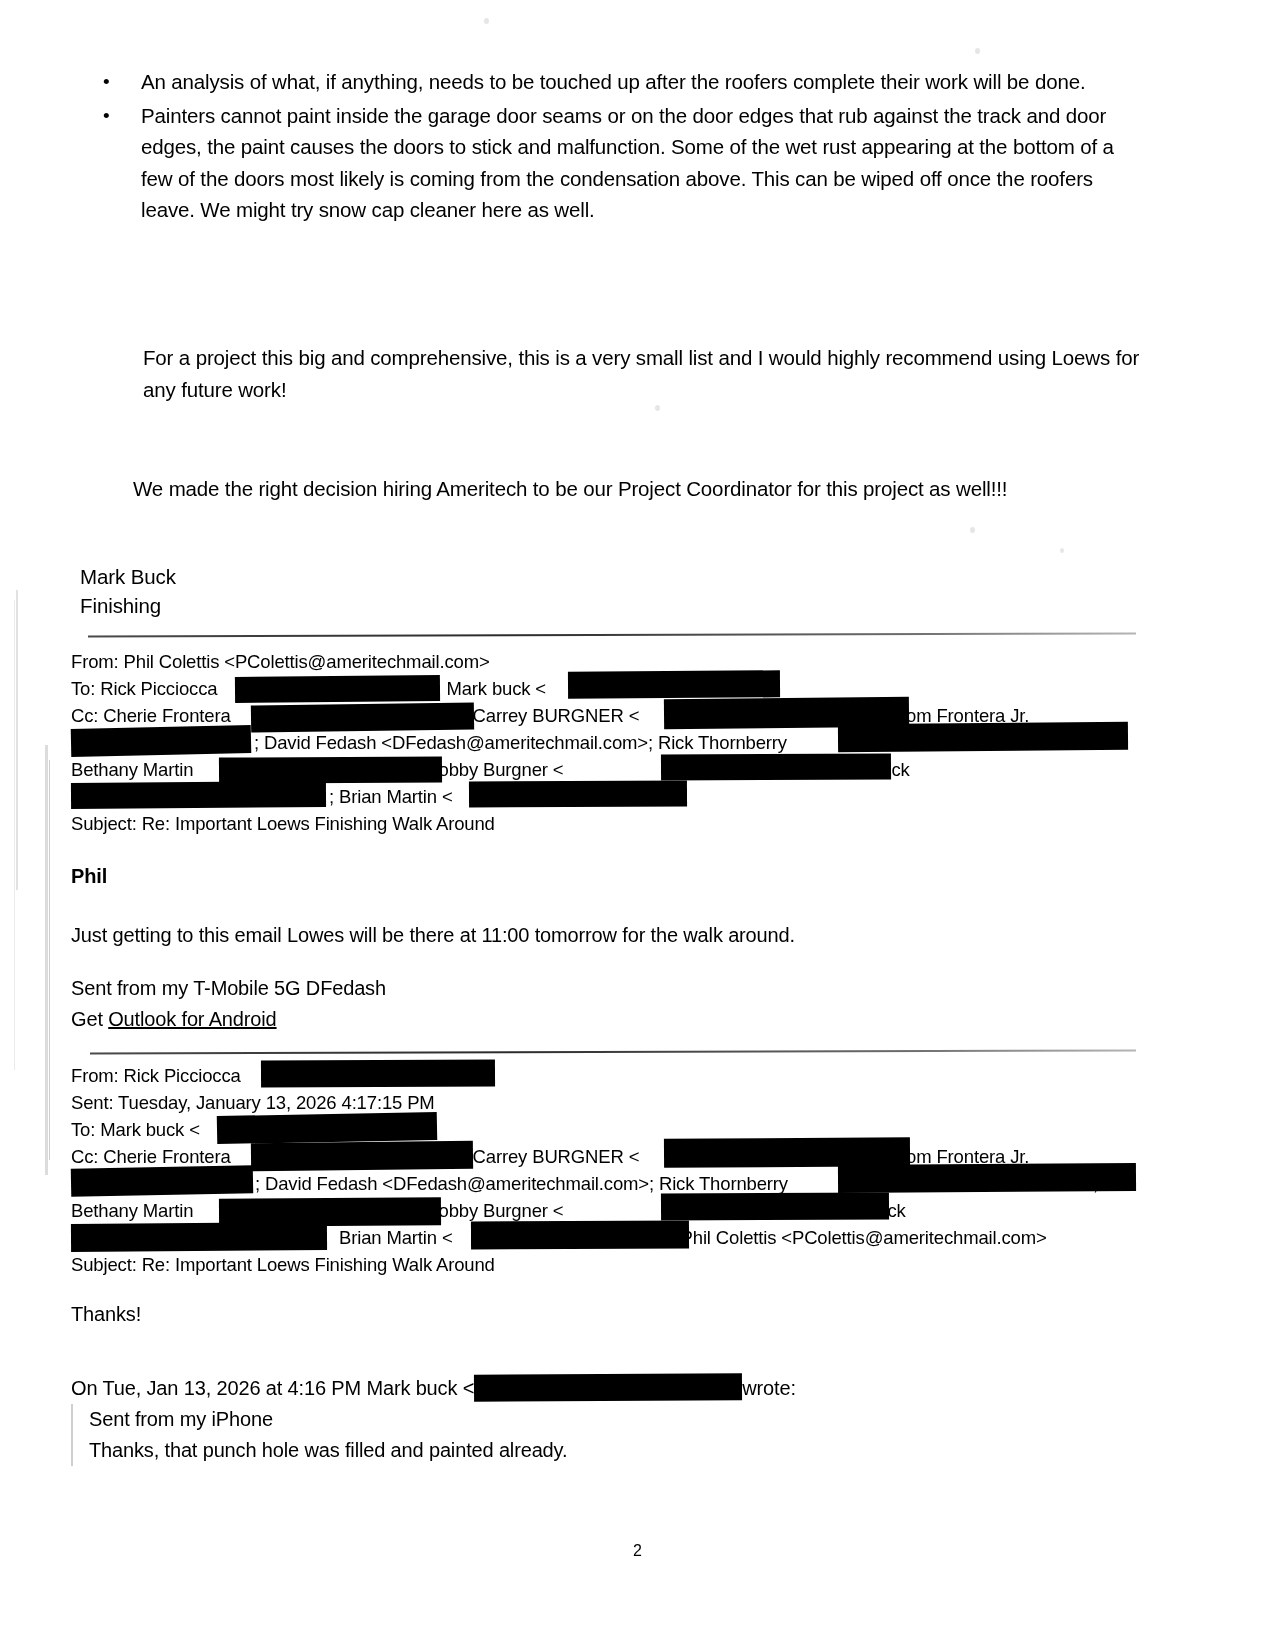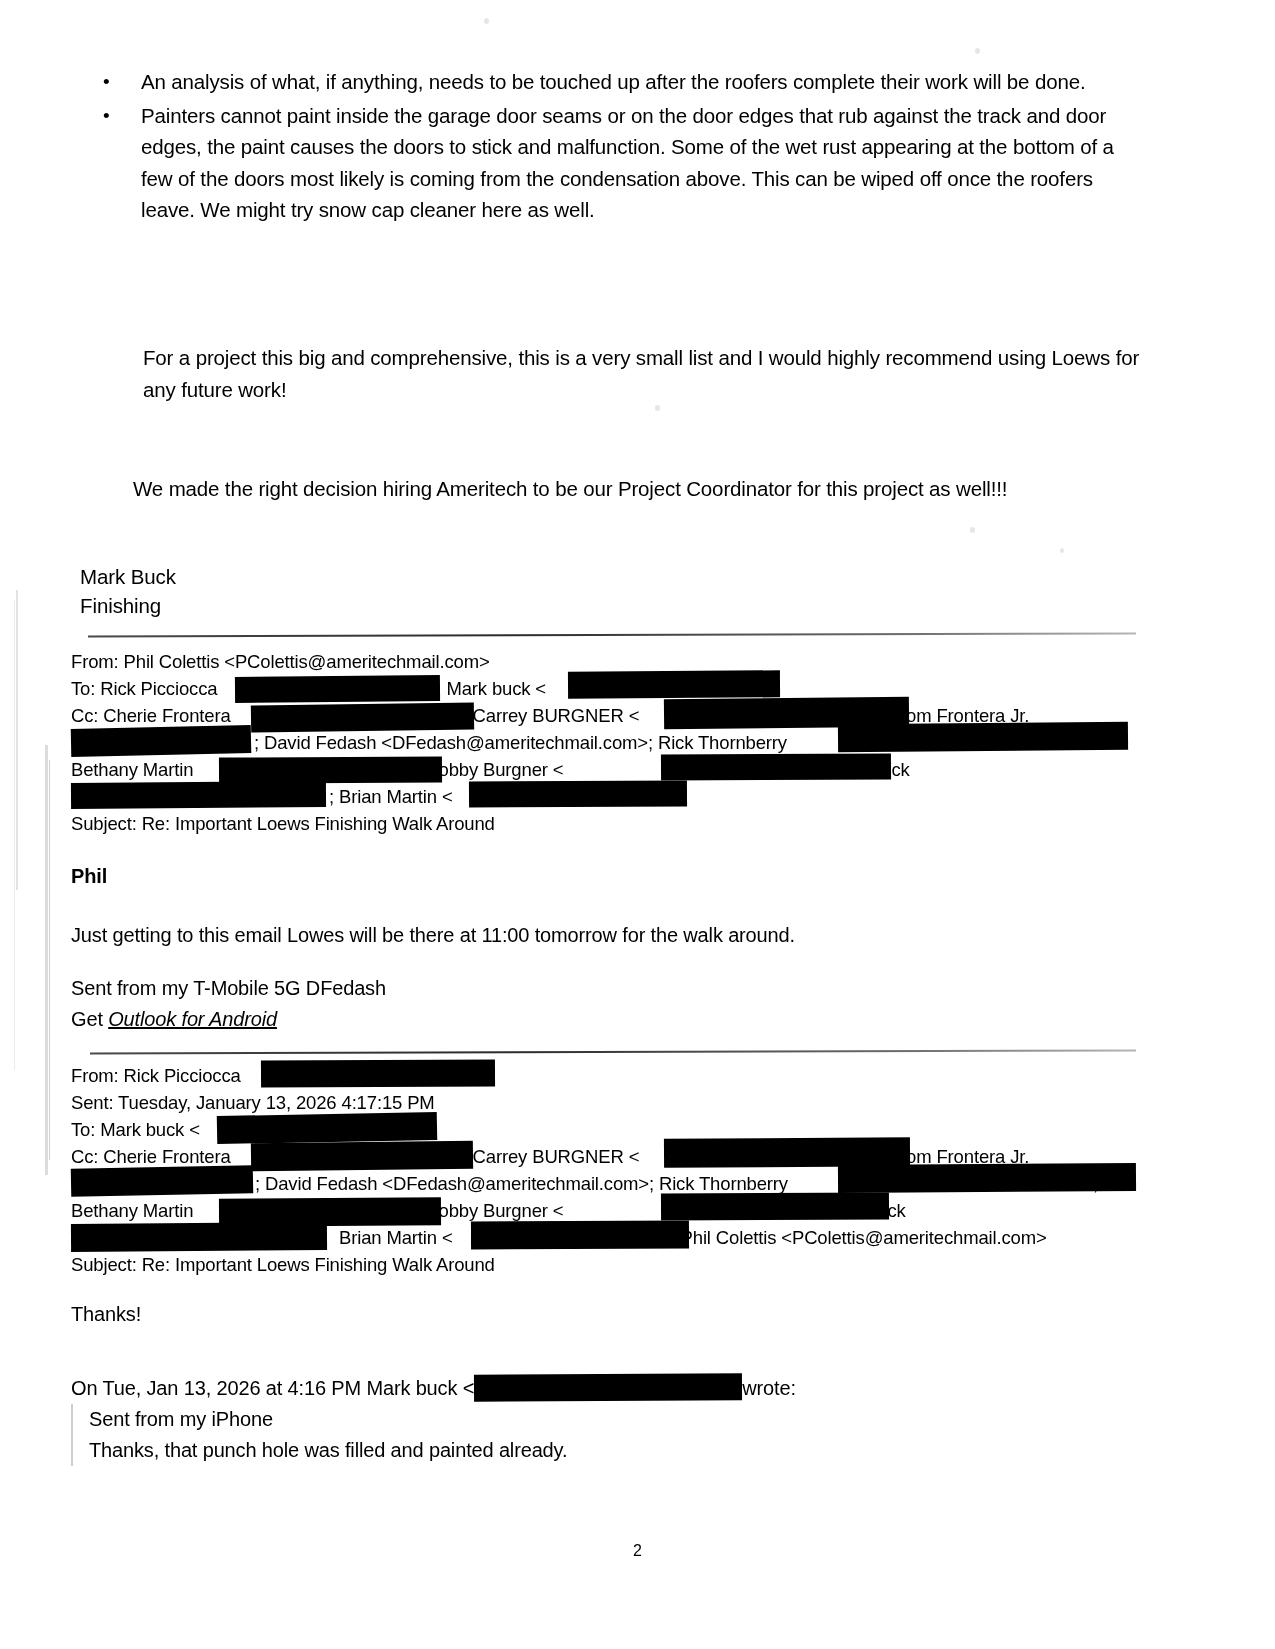--- a/index.html
+++ b/index.html
@@ -121,21 +121,21 @@
     line-height: 29px;
     letter-spacing: -0.15px;
   }
   .bodytext.b-just   { top: 885px; margin-top: 36px; }
   .bodytext.b-phil   { top: 862px; font-weight: bold; }
   .bodytext.b-tmo    { top: 974px; }
   .bodytext.b-outlook{ top: 1005px; }
   .bodytext.b-thanks { top: 1300px; }
   .bodytext.b-ontue  { top: 1374px; }
 
-  .link-underline { text-decoration: underline; font-style: italic; }
+  .link-underline { text-decoration: underline; }
 
   .quote-block {
     position: absolute;
     left: 71px;
     top: 1404px;
     padding-left: 16px;
     border-left: 2px solid #cfcfcf;
   }
   .quote-block .qline {
     font-size: 20px;

